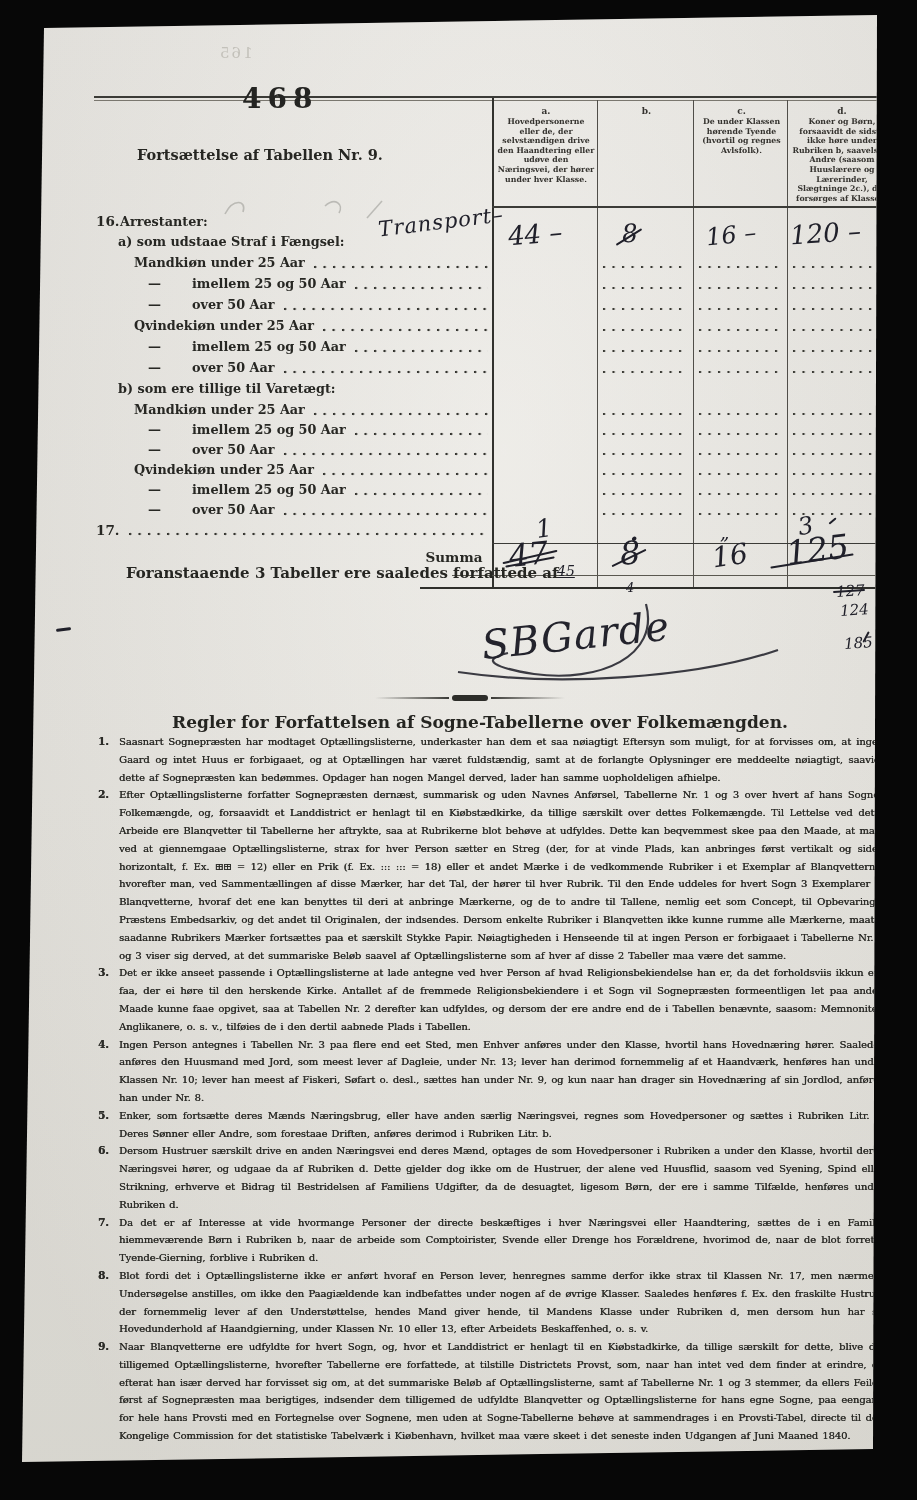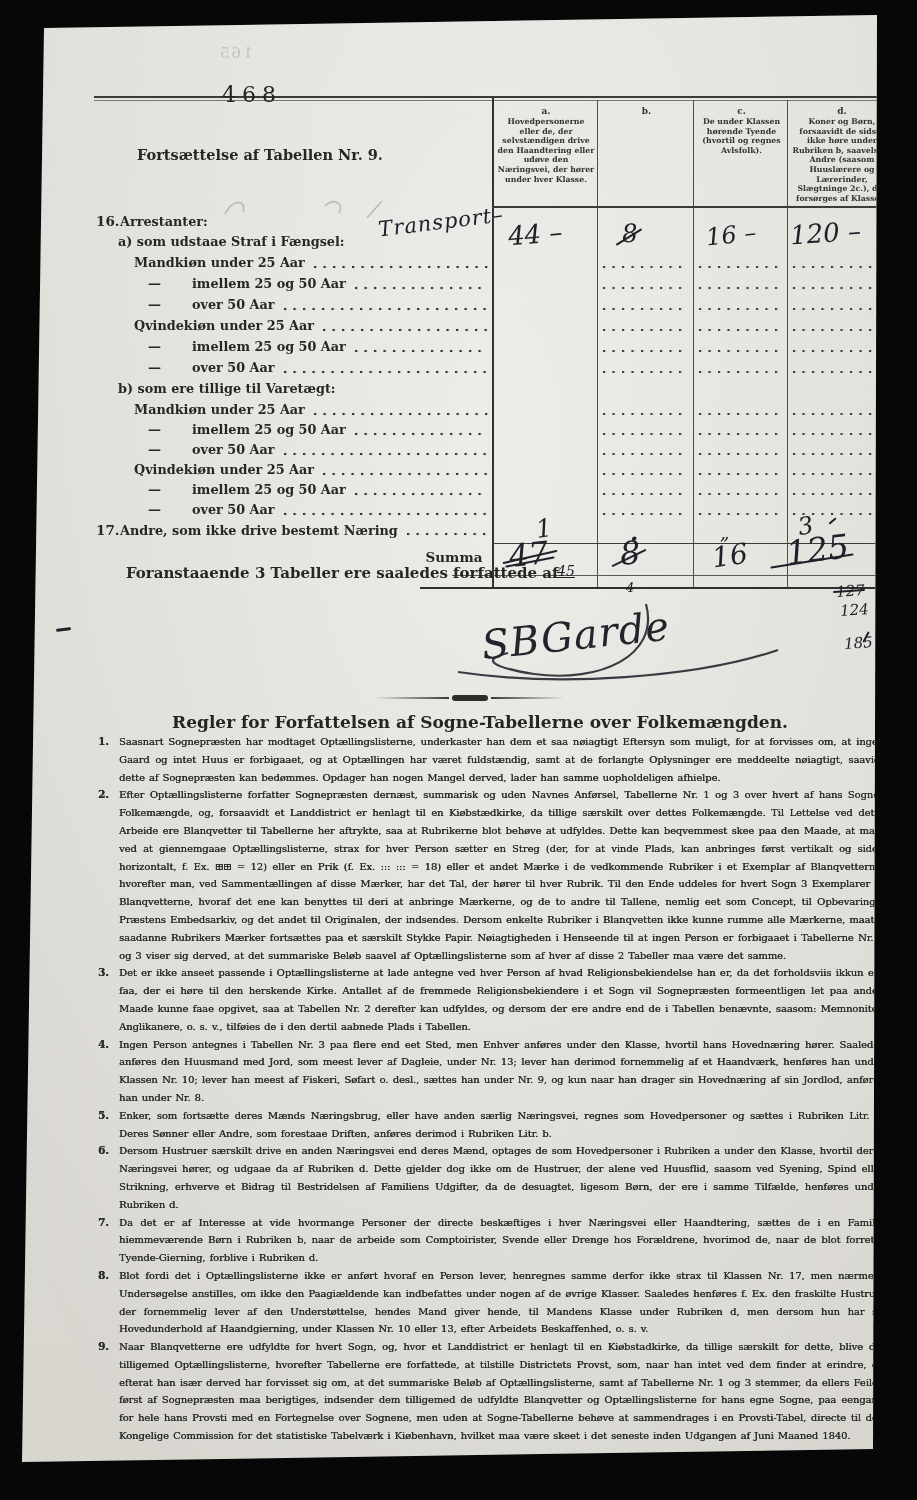--- a/index.html
+++ b/index.html
@@ -4,21 +4,21 @@
 <style>
   html,body{margin:0;padding:0;background:#060606;}
   .scan{position:relative;width:917px;height:1500px;background:#070707;overflow:hidden;
         font-family:"DejaVu Serif",serif;}
   .paper{position:absolute;inset:0;
          clip-path:polygon(44px 28px,877px 15px,873px 1449px,22px 1462px);
          background:
            radial-gradient(ellipse at 55% 30%, rgba(255,255,255,.25), rgba(0,0,0,.05) 85%),
            linear-gradient(175deg,#eae8e3 0%,#e7e5df 50%,#e2e0d9 100%);}
   .abs{position:absolute;}
-  .pageno{font-size:22px;font-weight:normal;letter-spacing:6px;color:#242422;}
+  .pageno{font-size:28px;font-weight:bold;letter-spacing:6px;color:#242422;margin-left:20px;}
   .hrule{position:absolute;background:#3b3b37;}
   .bleed{color:#c3c1ba;filter:blur(.6px);transform:scaleX(-1);font-size:15px;letter-spacing:2px;}
   .caption{font-size:14.5px;font-weight:bold;text-align:center;color:#262622;}
   .vline{position:absolute;background:#504e49;}
   .hcell{position:absolute;text-align:center;color:#35332f;}
   .hletter{font-size:9px;font-weight:bold;margin-bottom:1px;}
   .hdesc{font-size:7.8px;line-height:9.6px;font-weight:bold;}
   .lrow{position:absolute;left:96px;width:394px;height:20px;line-height:20px;display:flex;
         align-items:baseline;color:#272723;white-space:nowrap;}
   .lrow .num{font-weight:bold;font-size:13.5px;width:24px;}
@@ -158,21 +158,20 @@
           <span class="lab" style="">imellem 25 og 50 Aar</span>
           <span class="leader"></span>
         </div>
         <div class="lrow" style="top: 500px;">
           <span class="dash">—</span>
           <span class="lab" style="">over 50 Aar</span>
           <span class="leader"></span>
         </div>
         <div class="lrow" style="top: 520px;">
           <span class="num">17.</span>
-          <span class="lab" style="">Andre, som ikke drive bestemt Næring</span>
           <span class="leader"></span>
         </div>
       </div>
 
     <div id="celldots">
         <div class="cdots" style="left: 602px; top: 265px; width: 85px;"></div>
         <div class="cdots" style="left: 698px; top: 265px; width: 84px;"></div>
         <div class="cdots" style="left: 792px; top: 265px; width: 84px;"></div>
         <div class="cdots" style="left: 602px; top: 286px; width: 85px;"></div>
         <div class="cdots" style="left: 698px; top: 286px; width: 84px;"></div>

